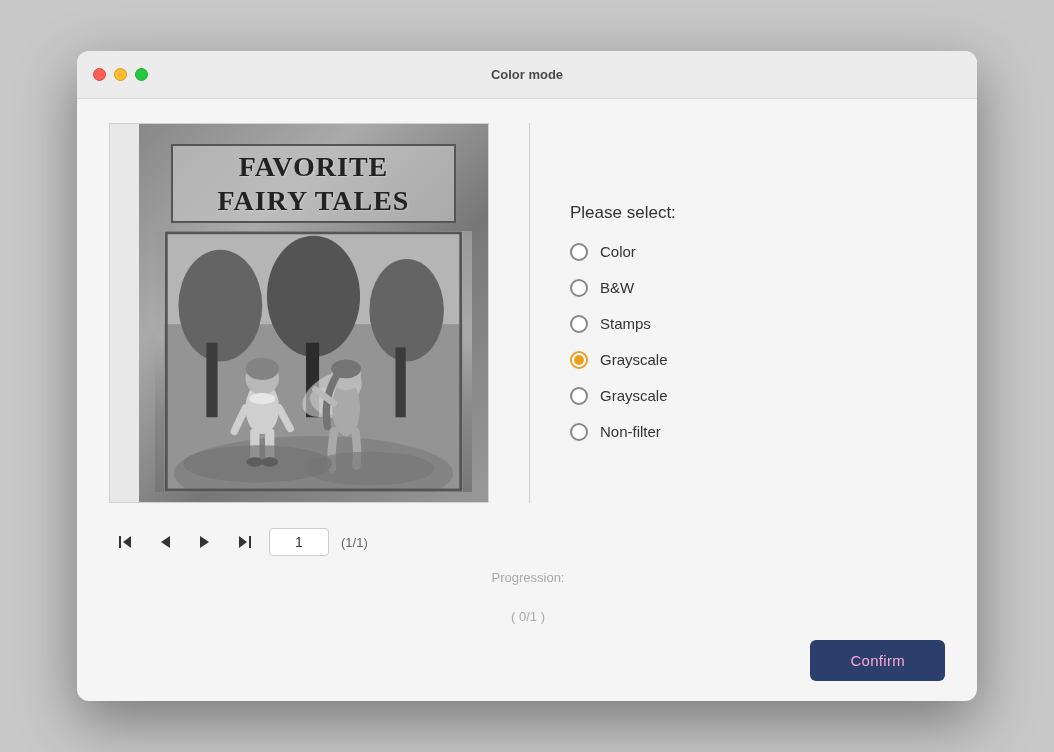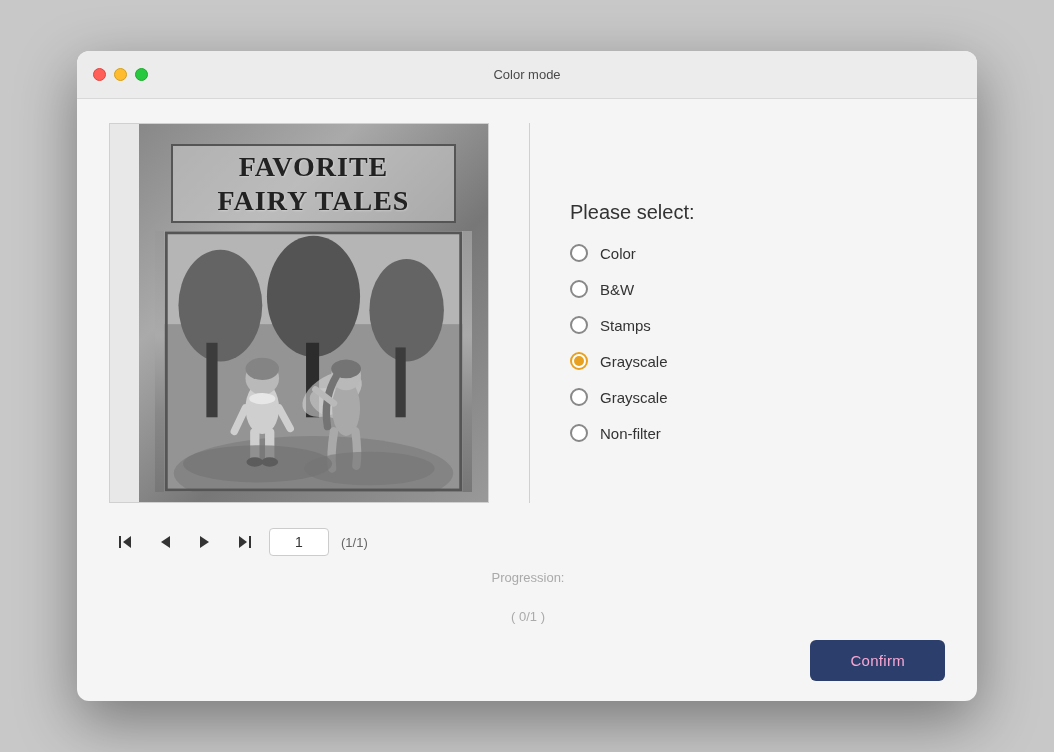--- a/index.html
+++ b/index.html
@@ -51,21 +51,21 @@
       border-radius: 50%;
     }
 
     .traffic-light.close { background: #ff5f57; border: 1px solid #e0443e; }
     .traffic-light.minimize { background: #febc2e; border: 1px solid #d4a017; }
     .traffic-light.maximize { background: #28c840; border: 1px solid #1aab29; }
 
     .title-bar-title {
       font-size: 13px;
       color: #4a4a4a;
-      font-weight: 400;
+      font-weight: 700;
     }
 
     
     .main-content {
       flex: 1;
       display: flex;
       flex-direction: column;
       padding: 24px 32px 20px 32px;
       overflow: hidden;
     }
@@ -141,21 +141,21 @@
     
     .options-panel {
       flex: 1;
       display: flex;
       flex-direction: column;
       justify-content: center;
       padding-top: 10px;
     }
 
     .please-select-label {
-      font-size: 20px;
+      font-size: 17px;
       font-weight: 500;
       color: #333;
       margin-bottom: 20px;
     }
 
     .radio-group {
       display: flex;
       flex-direction: column;
       gap: 18px;
     }

